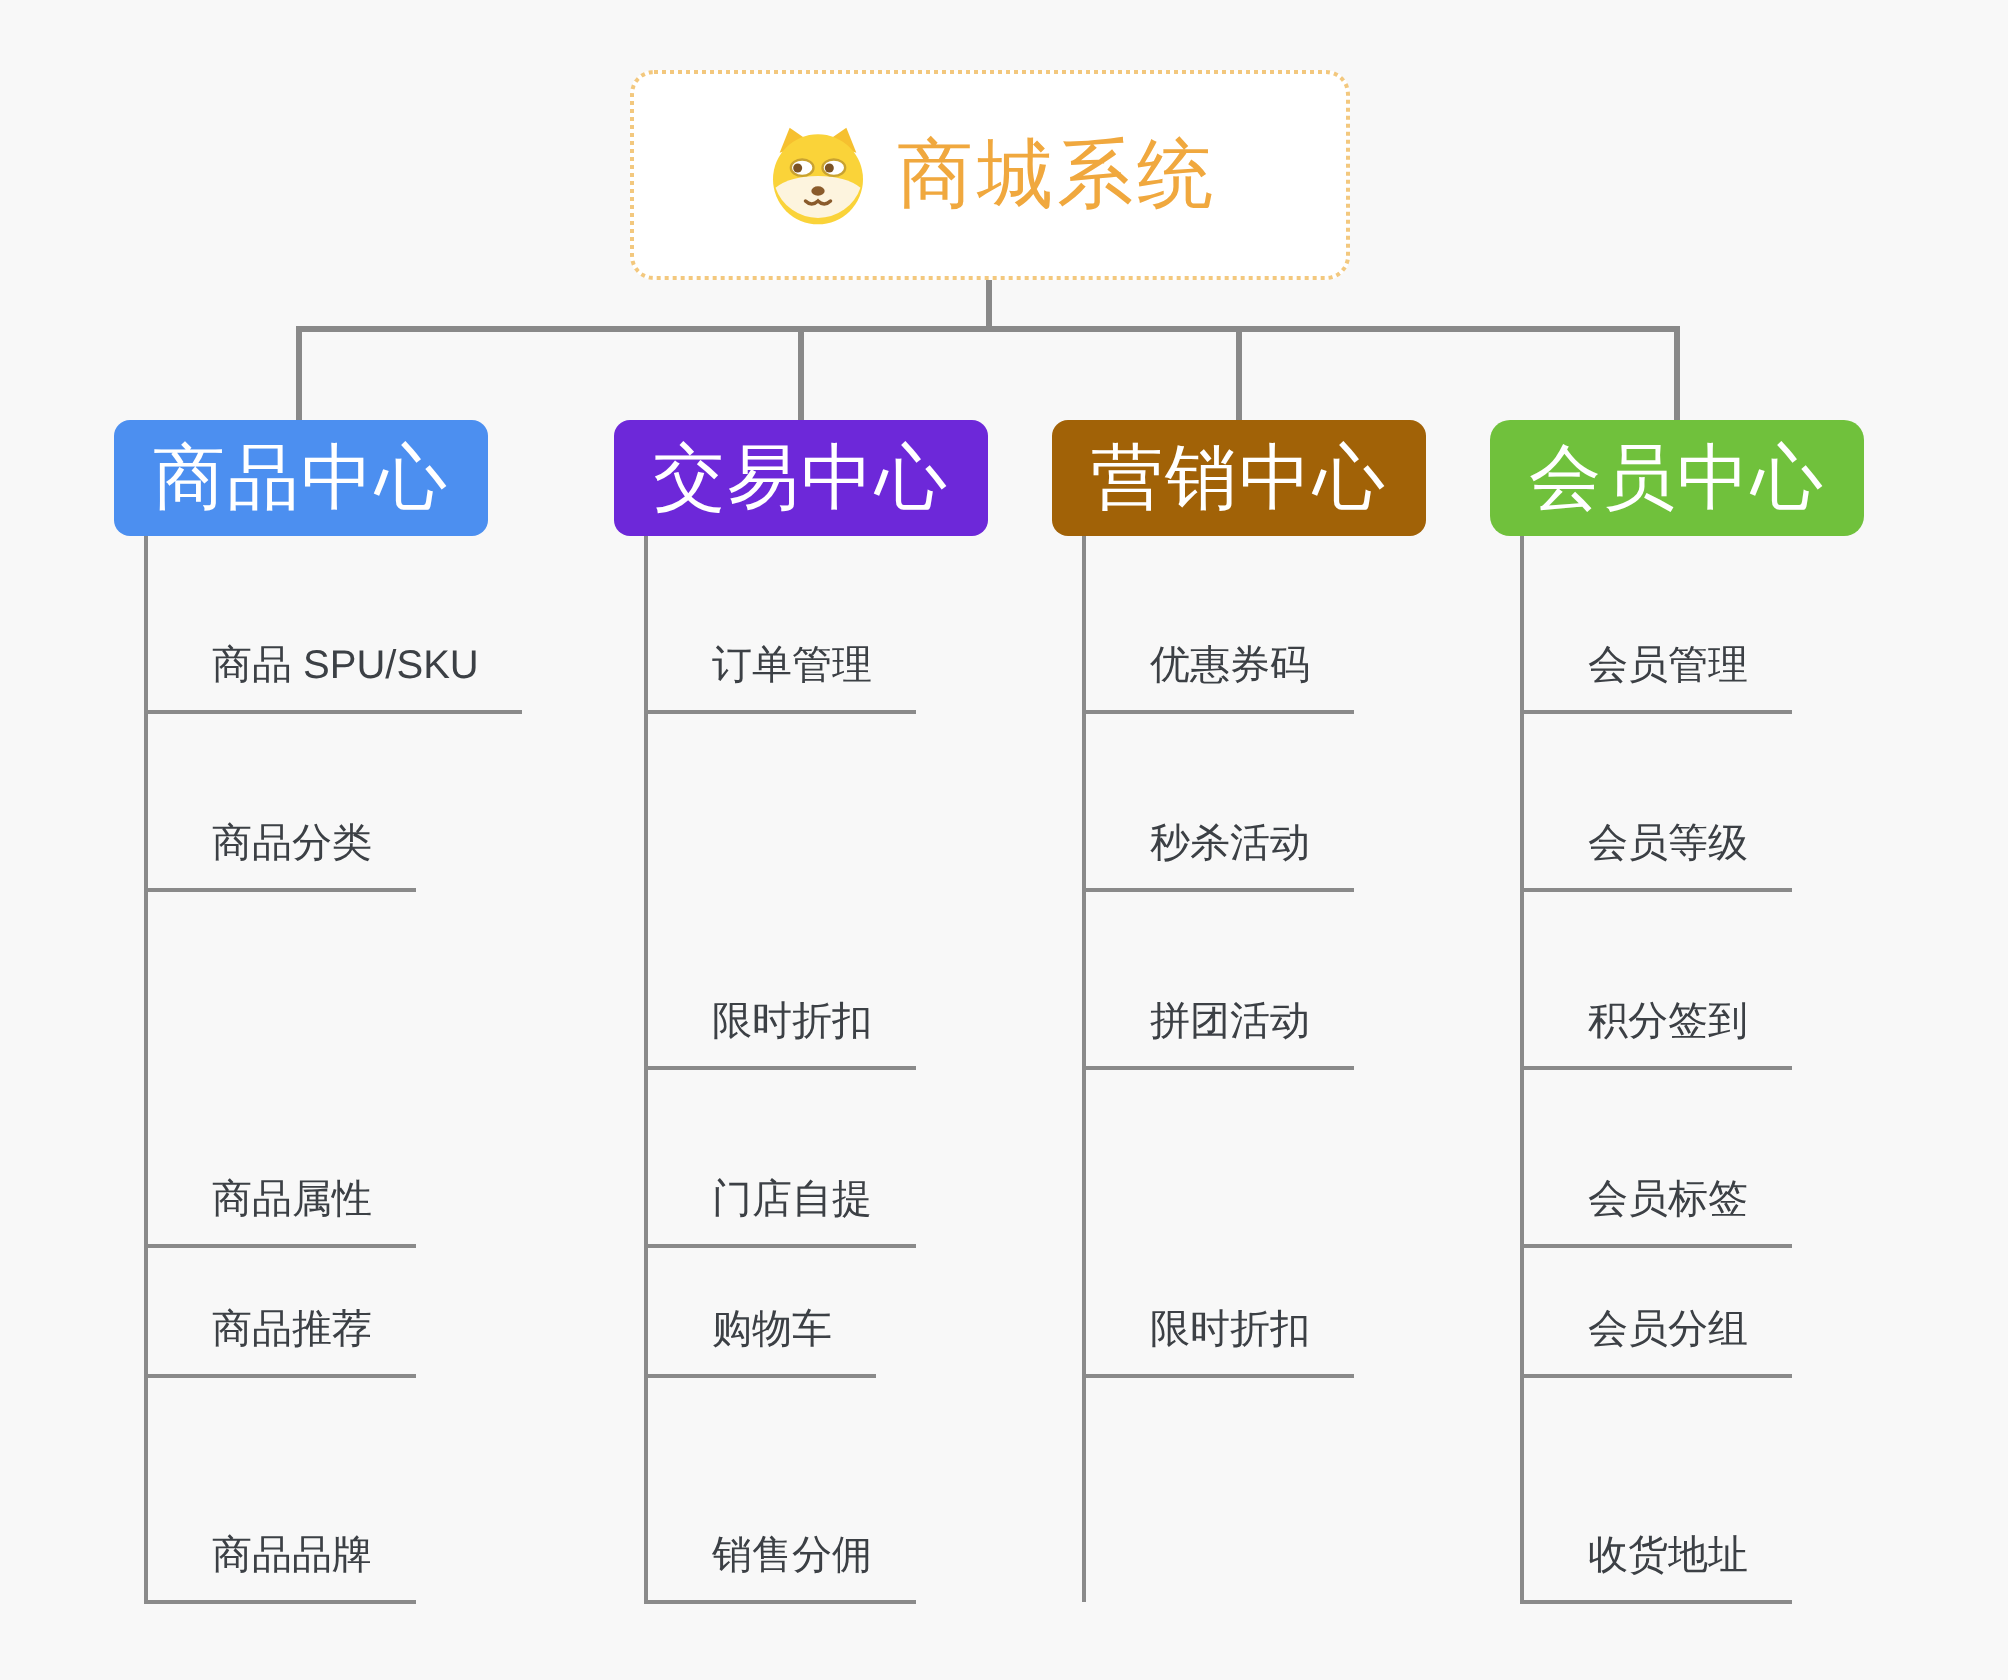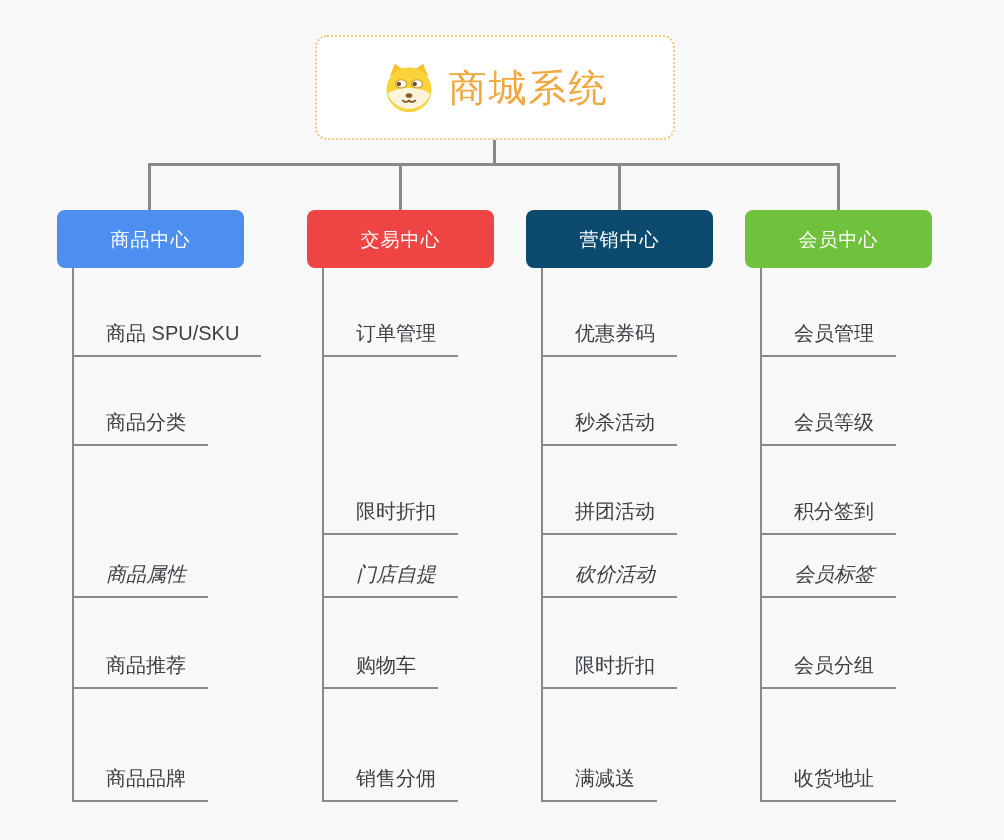--- a/index.html
+++ b/index.html
@@ -52,21 +52,21 @@
     line-height:1;
   }
 
   
   .branch{
     position:absolute;
     top:210px;
     width:187px;height:58px;
     border-radius:8px;
     color:#ffffff;
-    font-size:19px;
+    font-size:36px;
     letter-spacing:1px;
     display:flex;
     align-items:center;
     justify-content:center;
     line-height:1;
   }
   .branch-0{left:57px;}
   .branch-1{left:307px;}
   .branch-2{left:526px;}
   .branch-3{left:745px;}
@@ -82,21 +82,21 @@
     padding:0 22px 4px 34px;
     border-bottom:2px solid #8a8a8a;
   }
   .col-0{left:72px;}
   .col-1{left:322px;}
   .col-2{left:541px;}
   .col-3{left:760px;}
   .row-0{top:315px;}
   .row-1{top:404px;}
   .row-2{top:493px;}
-  .row-3{top:556px;font-style:italic;}
+  .row-3{top:582px;}
   .row-4{top:647px;font-family:Liberation Serif, serif;}
   .row-5{top:760px;}
 </style>
 </head>
 <body>
 
 <div class="canvas">
 
   <div class="conn root-drop"></div>
   <div class="conn h-bar"></div>
@@ -121,42 +121,40 @@
         <circle cx="19.8" cy="25.2" r="2.7" fill="#7b5224"></circle>
         <circle cx="38.8" cy="25.2" r="2.7" fill="#7b5224"></circle>
         <ellipse cx="32" cy="39" rx="4" ry="2.8" fill="#8a5b2b"></ellipse>
         <path d="M24.5 45 q3.7 3.6 7.5 0 q3.7 3.6 7.5 0" stroke="#8a5b2b" stroke-width="2.1" fill="none" stroke-linecap="round"></path>
       </svg>
     </span>
     <span class="root-title">商城系统</span>
   </div>
 
   <div class="branch branch-0" style="background-color: rgb(76, 143, 240);">商品中心</div>
-  <div class="branch branch-1" style="background-color: #ef4444;">交易中心</div>
-  <div class="branch branch-2" style="background-color: #0c4a6e;">营销中心</div>
-  <div class="branch branch-3" style="background-color: rgb(112, 193, 60);">会员中心</div>
+  <div class="branch branch-1" style="background-color: #6d28d9;">交易中心</div>
+  <div class="branch branch-2" style="background-color: #a16207;">营销中心</div>
+  <div class="branch branch-3" style="background-color: rgb(112, 193, 60); border-radius: 10px;">会员中心</div>
 
   <div class="leaf col-0 row-0">商品 SPU/SKU</div>
   <div class="leaf col-0 row-1">商品分类</div>
   <div class="leaf col-0 row-3">商品属性</div>
   <div class="leaf col-0 row-4">商品推荐</div>
   <div class="leaf col-0 row-5">商品品牌</div>
 
   <div class="leaf col-1 row-0">订单管理</div>
   <div class="leaf col-1 row-2">限时折扣</div>
   <div class="leaf col-1 row-3">门店自提</div>
   <div class="leaf col-1 row-5">销售分佣</div>
   <div class="leaf col-1 row-4">购物车</div>
 
   <div class="leaf col-2 row-0">优惠券码</div>
   <div class="leaf col-2 row-1">秒杀活动</div>
   <div class="leaf col-2 row-2">拼团活动</div>
-  <div class="leaf col-2 row-3">砍价活动</div>
   <div class="leaf col-2 row-4">限时折扣</div>
-  <div class="leaf col-2 row-5">满减送</div>
 
   <div class="leaf col-3 row-0">会员管理</div>
   <div class="leaf col-3 row-1">会员等级</div>
   <div class="leaf col-3 row-2">积分签到</div>
   <div class="leaf col-3 row-3">会员标签</div>
   <div class="leaf col-3 row-4">会员分组</div>
   <div class="leaf col-3 row-5">收货地址</div>
 
 </div>
 

